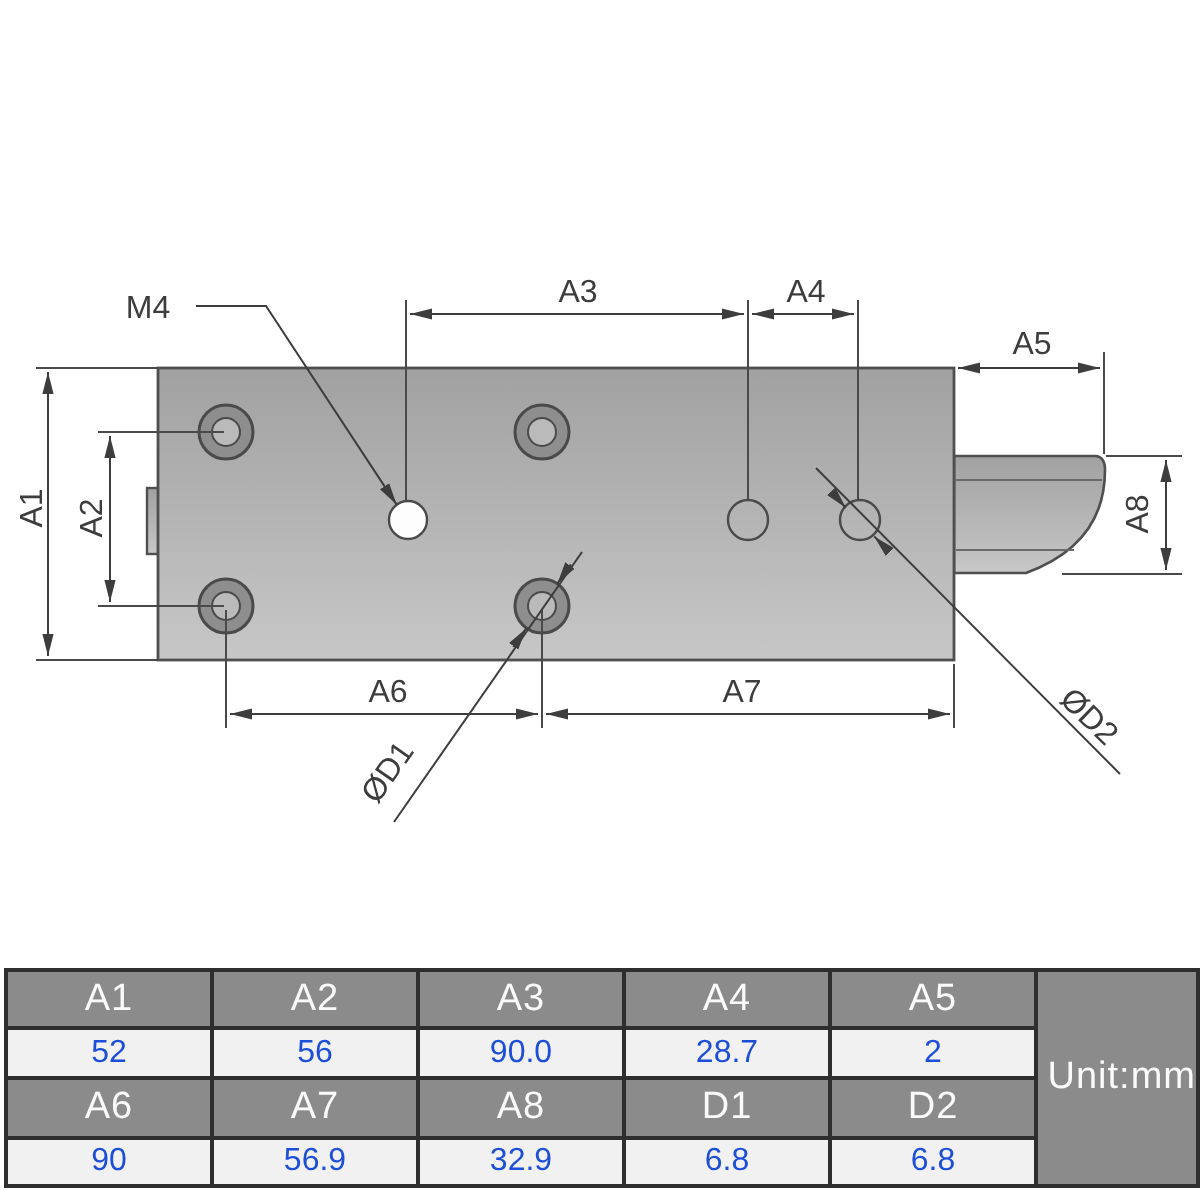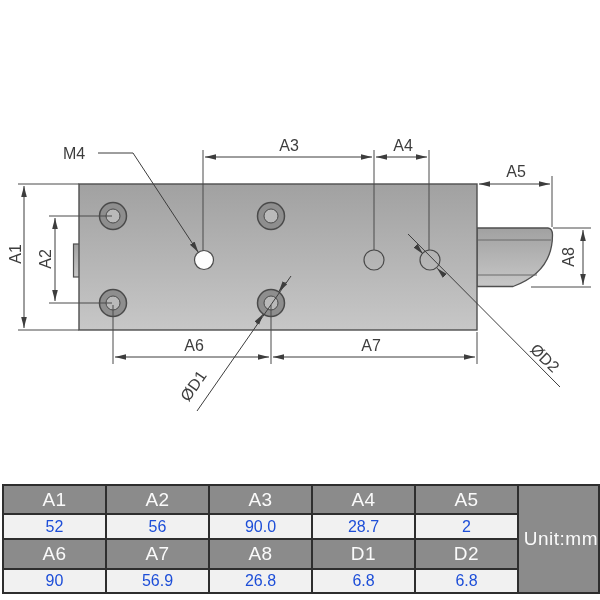--- a/index.html
+++ b/index.html
@@ -148,20 +148,20 @@
     <tr class="hdr r3">
       <td>A6</td>
       <td>A7</td>
       <td>A8</td>
       <td>D1</td>
       <td>D2</td>
     </tr>
     <tr class="val r4">
       <td>90</td>
       <td>56.9</td>
-      <td>26.8</td>
+      <td>32.9</td>
       <td>6.8</td>
       <td>6.8</td>
     </tr>
   </tbody>
     </table>
 
 </div>
 
 </body></html>

